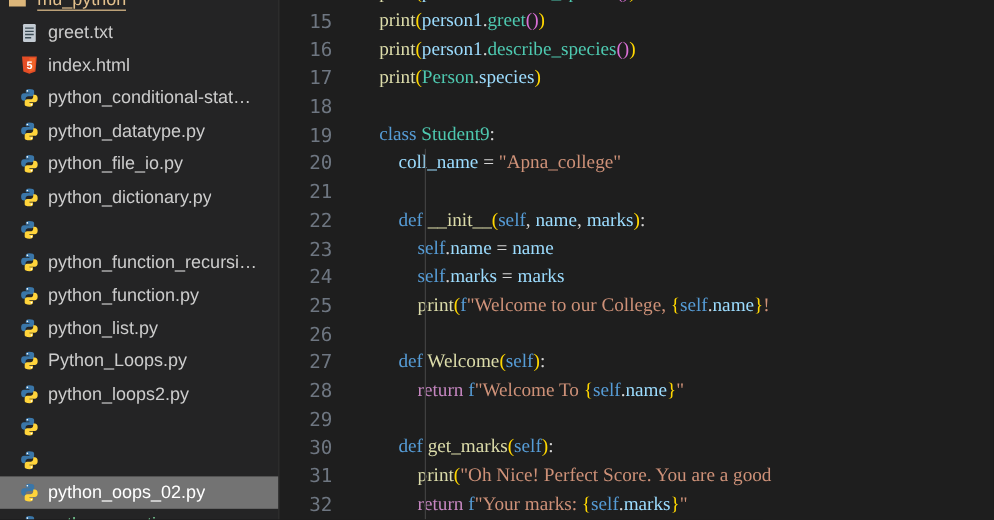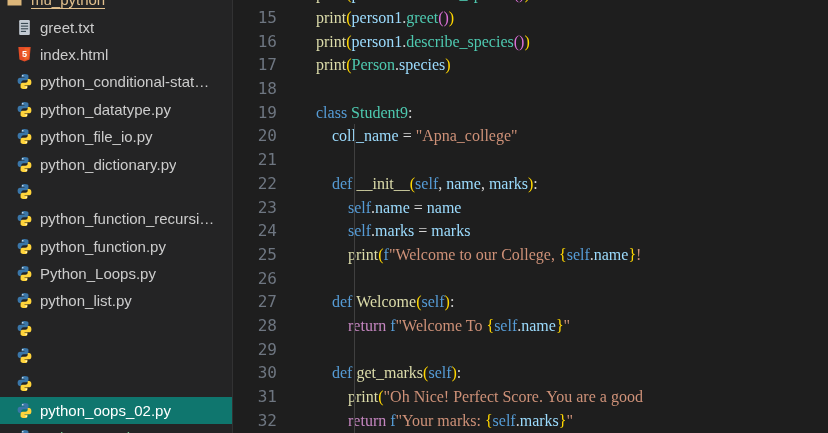--- a/index.html
+++ b/index.html
@@ -16,21 +16,21 @@
     flex:0 0 232px;width:232px;background:#242425;
     border-right:1px solid #323233;overflow:hidden;
   }
   .file-list{margin-top:-14px;}
   .file-row{
     display:flex;align-items:center;height:27.4px;
     padding-left:16px;color:#cccccc;font-size:15px;
     white-space:nowrap;cursor:pointer;
   }
   .file-row.folder-row{padding-left:5px;}
-  .file-row.selected{background:#0f766e;color:#ffffff;}
+  .file-row.selected{background:#737373;color:#ffffff;}
   .file-icon{
     flex:0 0 17px;width:17px;height:17px;margin-right:7px;
     display:inline-flex;align-items:center;justify-content:center;
   }
   .folder-row .file-icon{flex:0 0 19px;width:19px;height:16px;}
   .file-icon svg{width:100%;height:100%;display:block;}
   .file-label{overflow:hidden;}
 
   
   .editor{
@@ -162,42 +162,43 @@
         </div>
         <div class="file-row">
           <span class="file-icon">
             <svg viewBox="0 0 16 16">
               <path fill="#3a76a8" d="M7.9 1C5.6 1 5.2 2 5.2 2.7V4H8v.5H3.7C2.5 4.5 1.5 5.3 1.5 7.4c0 2.1 1 3 2.2 3H5V8.9C5 7.6 6 6.8 7.2 6.8h2.6c1 0 1.9-.8 1.9-1.9V2.7C11.7 1.7 10.4 1 7.9 1z"></path>
               <path fill="#ffd43b" d="M8.1 15c2.3 0 2.7-1 2.7-1.7V12H8v-.5h4.3c1.2 0 2.2-.8 2.2-2.9 0-2.1-1-3-2.2-3H11v1.5c0 1.3-1 2.1-2.2 2.1H6.2c-1 0-1.9.8-1.9 1.9v2.2C4.3 14.3 5.6 15 8.1 15z"></path>
               <circle cx="6.4" cy="2.6" r=".65" fill="#fff"></circle>
               <circle cx="9.6" cy="13.4" r=".65" fill="#fff"></circle>
             </svg>
           </span>
+          <span class="file-label">python_list.py</span>
+        </div>
+        <div class="file-row">
+          <span class="file-icon">
+            <svg viewBox="0 0 16 16">
+              <path fill="#3a76a8" d="M7.9 1C5.6 1 5.2 2 5.2 2.7V4H8v.5H3.7C2.5 4.5 1.5 5.3 1.5 7.4c0 2.1 1 3 2.2 3H5V8.9C5 7.6 6 6.8 7.2 6.8h2.6c1 0 1.9-.8 1.9-1.9V2.7C11.7 1.7 10.4 1 7.9 1z"></path>
+              <path fill="#ffd43b" d="M8.1 15c2.3 0 2.7-1 2.7-1.7V12H8v-.5h4.3c1.2 0 2.2-.8 2.2-2.9 0-2.1-1-3-2.2-3H11v1.5c0 1.3-1 2.1-2.2 2.1H6.2c-1 0-1.9.8-1.9 1.9v2.2C4.3 14.3 5.6 15 8.1 15z"></path>
+              <circle cx="6.4" cy="2.6" r=".65" fill="#fff"></circle>
+              <circle cx="9.6" cy="13.4" r=".65" fill="#fff"></circle>
+            </svg>
+          </span>
           <span class="file-label">Python_Loops.py</span>
         </div>
         <div class="file-row">
           <span class="file-icon">
             <svg viewBox="0 0 16 16">
               <path fill="#3a76a8" d="M7.9 1C5.6 1 5.2 2 5.2 2.7V4H8v.5H3.7C2.5 4.5 1.5 5.3 1.5 7.4c0 2.1 1 3 2.2 3H5V8.9C5 7.6 6 6.8 7.2 6.8h2.6c1 0 1.9-.8 1.9-1.9V2.7C11.7 1.7 10.4 1 7.9 1z"></path>
               <path fill="#ffd43b" d="M8.1 15c2.3 0 2.7-1 2.7-1.7V12H8v-.5h4.3c1.2 0 2.2-.8 2.2-2.9 0-2.1-1-3-2.2-3H11v1.5c0 1.3-1 2.1-2.2 2.1H6.2c-1 0-1.9.8-1.9 1.9v2.2C4.3 14.3 5.6 15 8.1 15z"></path>
               <circle cx="6.4" cy="2.6" r=".65" fill="#fff"></circle>
               <circle cx="9.6" cy="13.4" r=".65" fill="#fff"></circle>
             </svg>
           </span>
-          <span class="file-label">python_list.py</span>
-        </div>
-        <div class="file-row">
-          <span class="file-icon">
-            <svg viewBox="0 0 16 16">
-              <path fill="#3a76a8" d="M7.9 1C5.6 1 5.2 2 5.2 2.7V4H8v.5H3.7C2.5 4.5 1.5 5.3 1.5 7.4c0 2.1 1 3 2.2 3H5V8.9C5 7.6 6 6.8 7.2 6.8h2.6c1 0 1.9-.8 1.9-1.9V2.7C11.7 1.7 10.4 1 7.9 1z"></path>
-              <path fill="#ffd43b" d="M8.1 15c2.3 0 2.7-1 2.7-1.7V12H8v-.5h4.3c1.2 0 2.2-.8 2.2-2.9 0-2.1-1-3-2.2-3H11v1.5c0 1.3-1 2.1-2.2 2.1H6.2c-1 0-1.9.8-1.9 1.9v2.2C4.3 14.3 5.6 15 8.1 15z"></path>
-              <circle cx="6.4" cy="2.6" r=".65" fill="#fff"></circle>
-              <circle cx="9.6" cy="13.4" r=".65" fill="#fff"></circle>
-            </svg>
-          </span>
+          <span class="file-label">python_loops2.py</span>
         </div>
         <div class="file-row">
           <span class="file-icon">
             <svg viewBox="0 0 16 16">
               <path fill="#3a76a8" d="M7.9 1C5.6 1 5.2 2 5.2 2.7V4H8v.5H3.7C2.5 4.5 1.5 5.3 1.5 7.4c0 2.1 1 3 2.2 3H5V8.9C5 7.6 6 6.8 7.2 6.8h2.6c1 0 1.9-.8 1.9-1.9V2.7C11.7 1.7 10.4 1 7.9 1z"></path>
               <path fill="#ffd43b" d="M8.1 15c2.3 0 2.7-1 2.7-1.7V12H8v-.5h4.3c1.2 0 2.2-.8 2.2-2.9 0-2.1-1-3-2.2-3H11v1.5c0 1.3-1 2.1-2.2 2.1H6.2c-1 0-1.9.8-1.9 1.9v2.2C4.3 14.3 5.6 15 8.1 15z"></path>
               <circle cx="6.4" cy="2.6" r=".65" fill="#fff"></circle>
               <circle cx="9.6" cy="13.4" r=".65" fill="#fff"></circle>
             </svg>
           </span>

